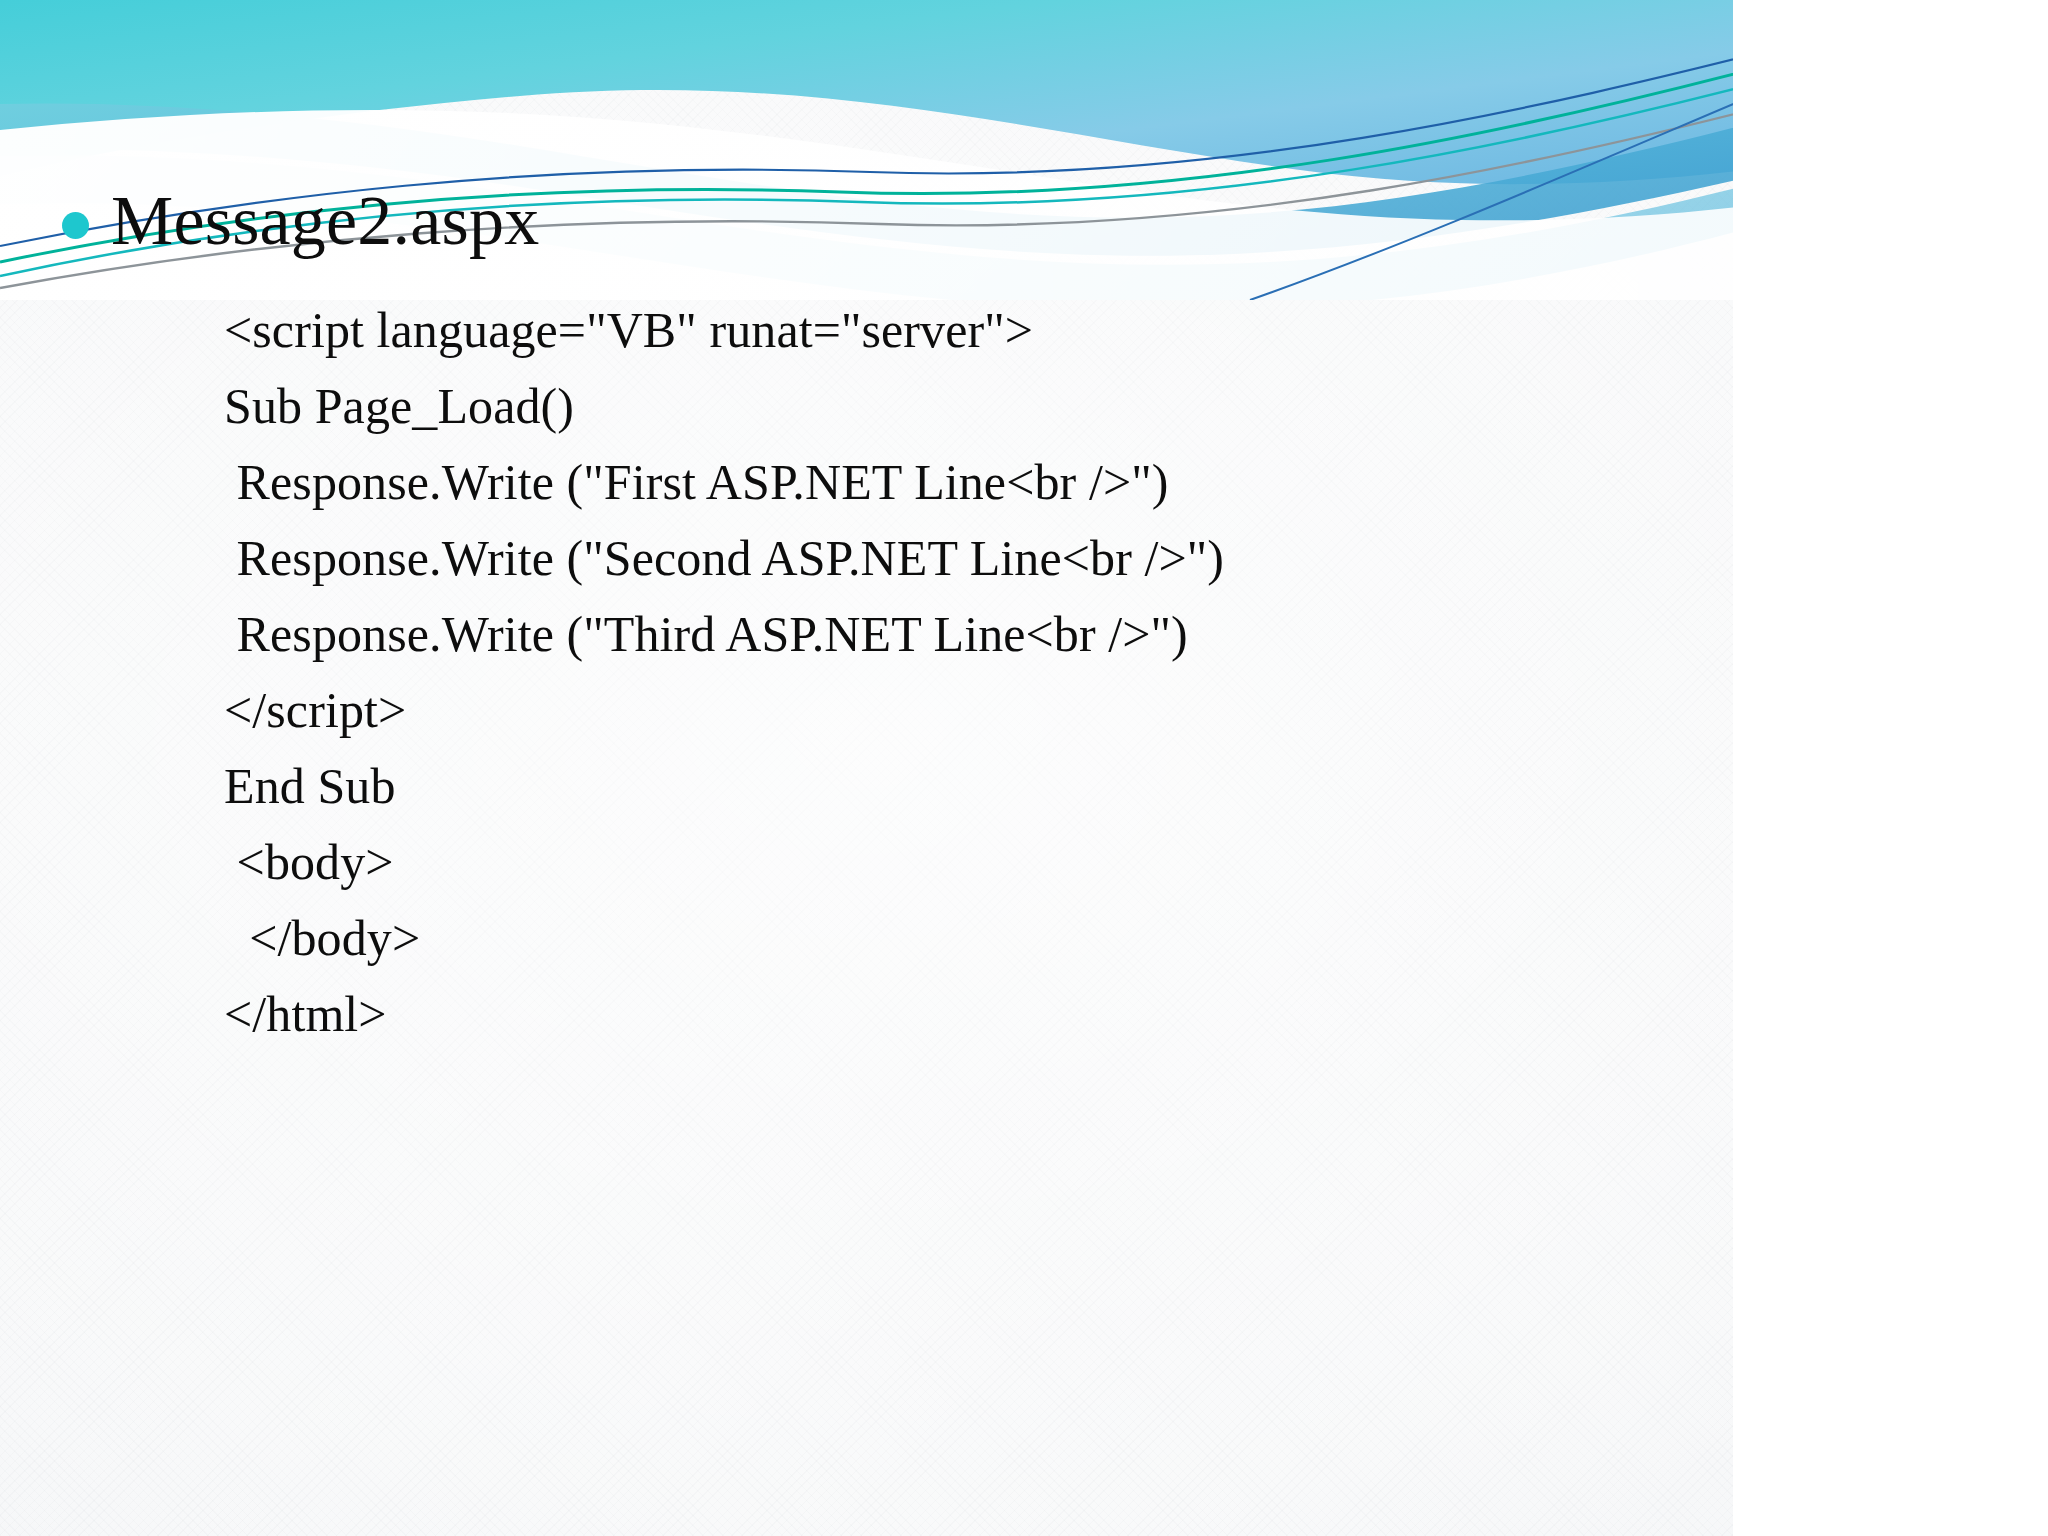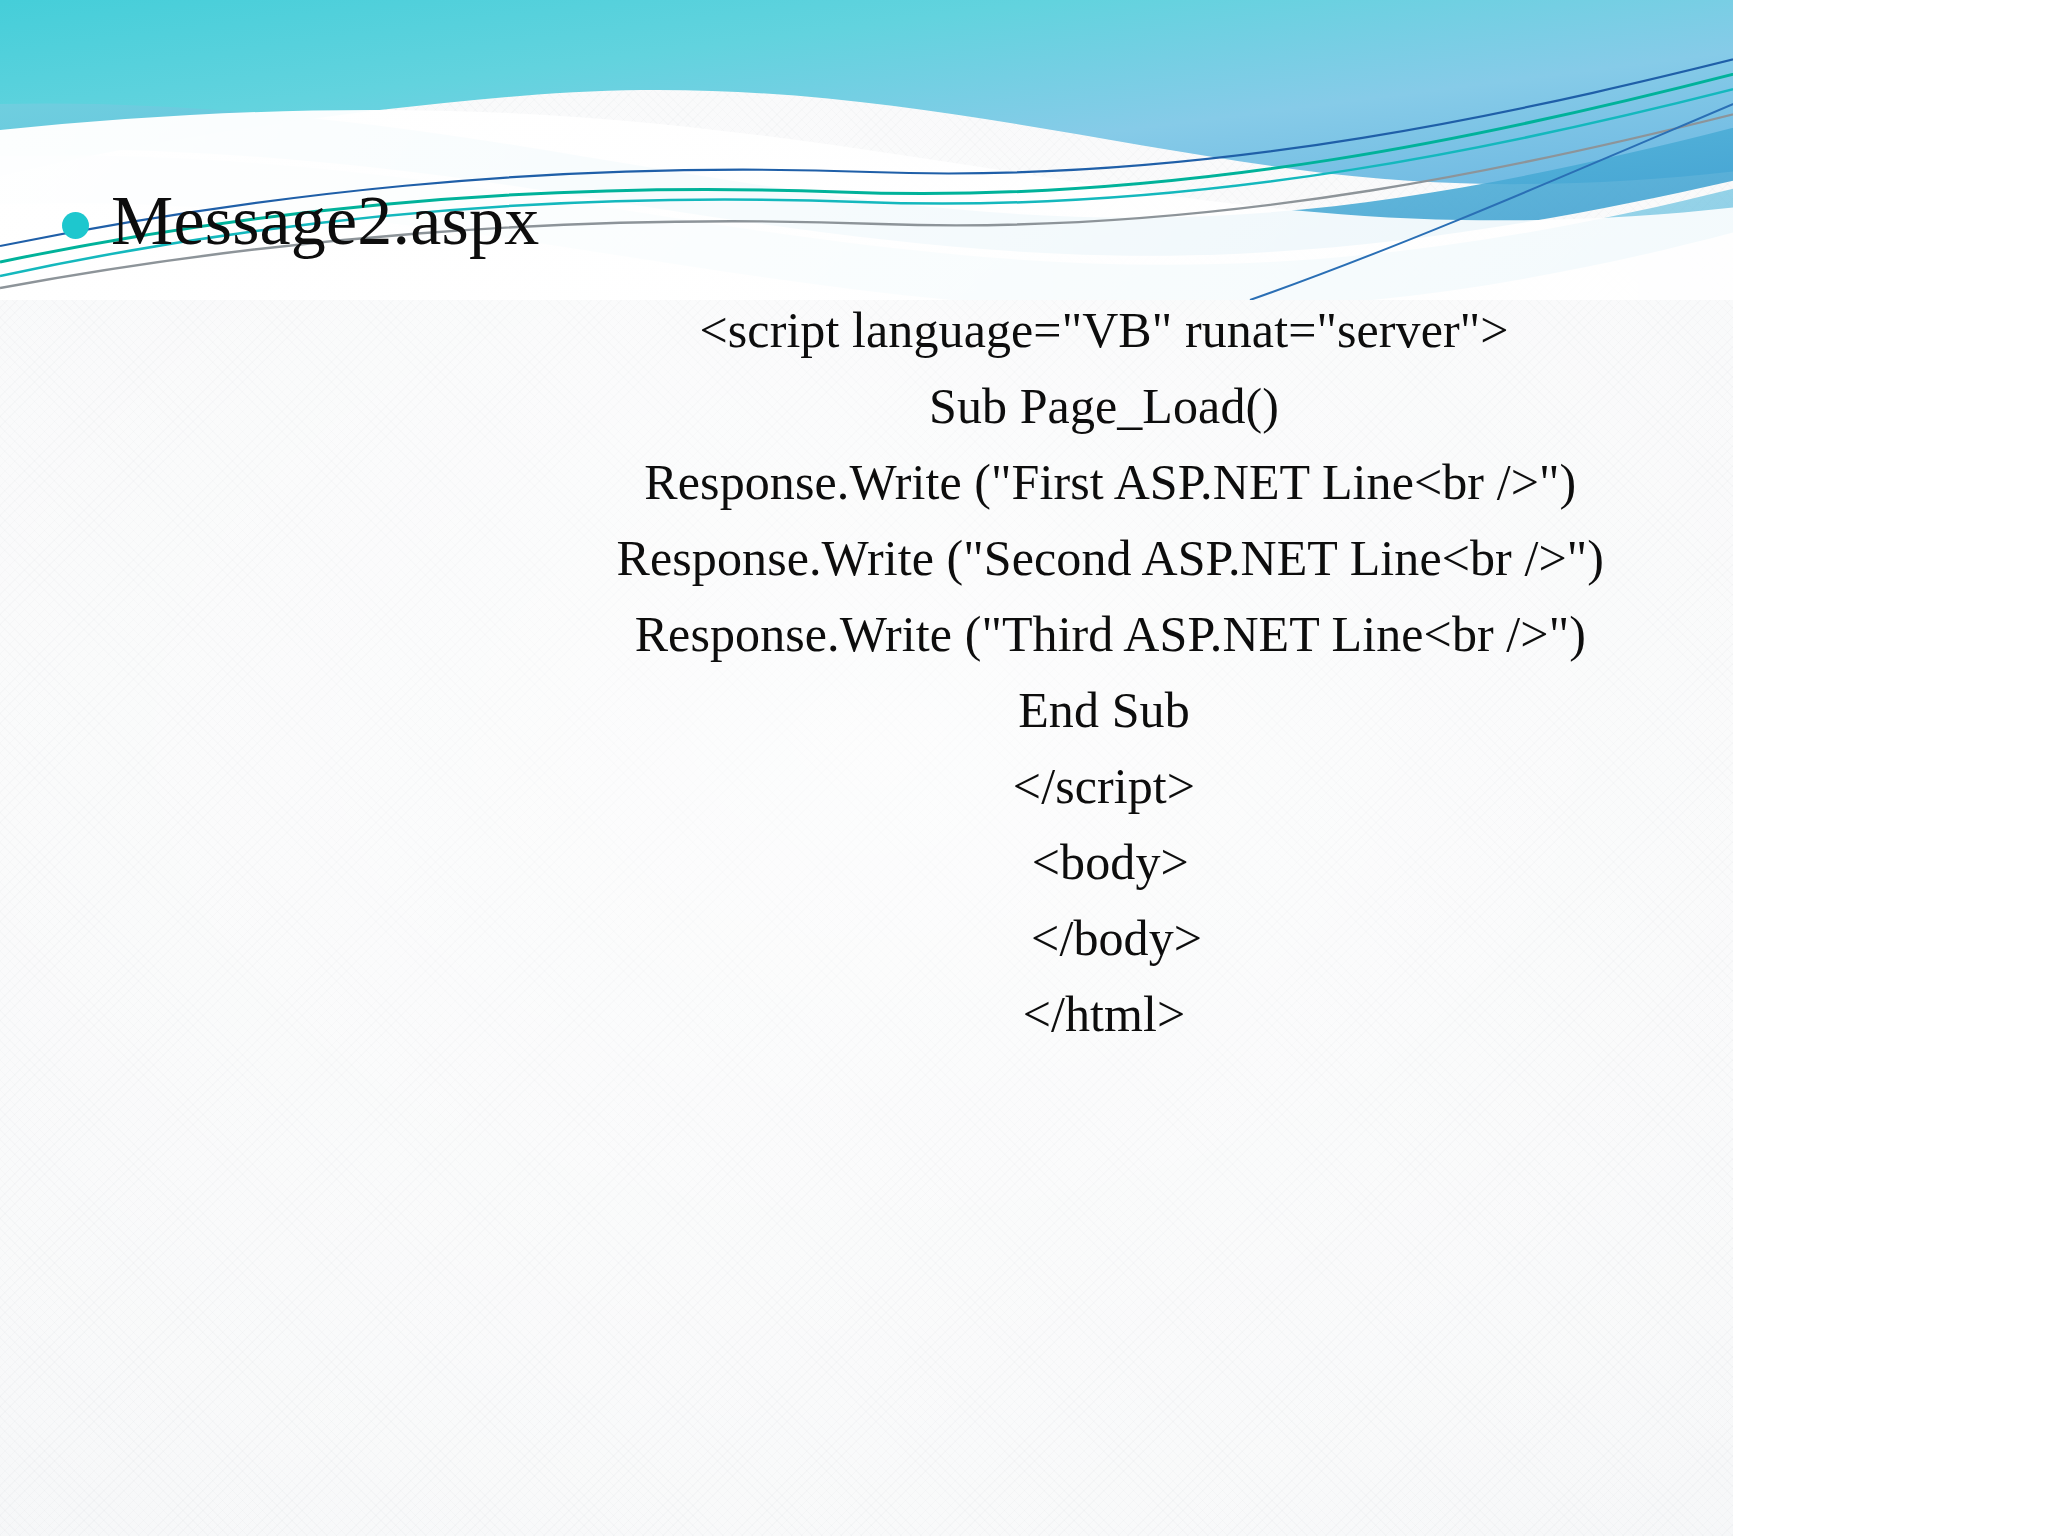--- a/index.html
+++ b/index.html
@@ -8,21 +8,20 @@
     padding: 0;
     background: #ffffff;
   }
   #slide {
     position: relative;
     width: 1733px;
     height: 1536px;
     overflow: hidden;
     background: #f7f8f9;
     font-family: "Liberation Serif", "DejaVu Serif", serif;
-    text-align: center;
     -webkit-font-smoothing: antialiased;
   }
 
   
   #paper-texture {
     position: absolute;
     inset: 0;
     background-color: #f6f7f8;
     background-image:
       repeating-linear-gradient(135deg,
@@ -181,21 +180,21 @@
       <span id="title-bullet"></span>
       <span id="title-text">Message2.aspx</span>
     </div>
 
     <div id="code-block">
       <div class="code-line">&lt;script language="VB" runat="server"&gt;</div>
       <div class="code-line">Sub Page_Load()</div>
       <div class="code-line"> Response.Write ("First ASP.NET Line&lt;br /&gt;")</div>
       <div class="code-line"> Response.Write ("Second ASP.NET Line&lt;br /&gt;")</div>
       <div class="code-line"> Response.Write ("Third ASP.NET Line&lt;br /&gt;")</div>
+      <div class="code-line">&lt;/script&gt;</div>
       <div class="code-line">End Sub</div>
-      <div class="code-line">&lt;/script&gt;</div>
       <div class="code-line"> &lt;body&gt;</div>
       <div class="code-line">  &lt;/body&gt;</div>
       <div class="code-line">&lt;/html&gt;</div>
     </div>
 
   </div>
 </div>
 
 </body></html>

